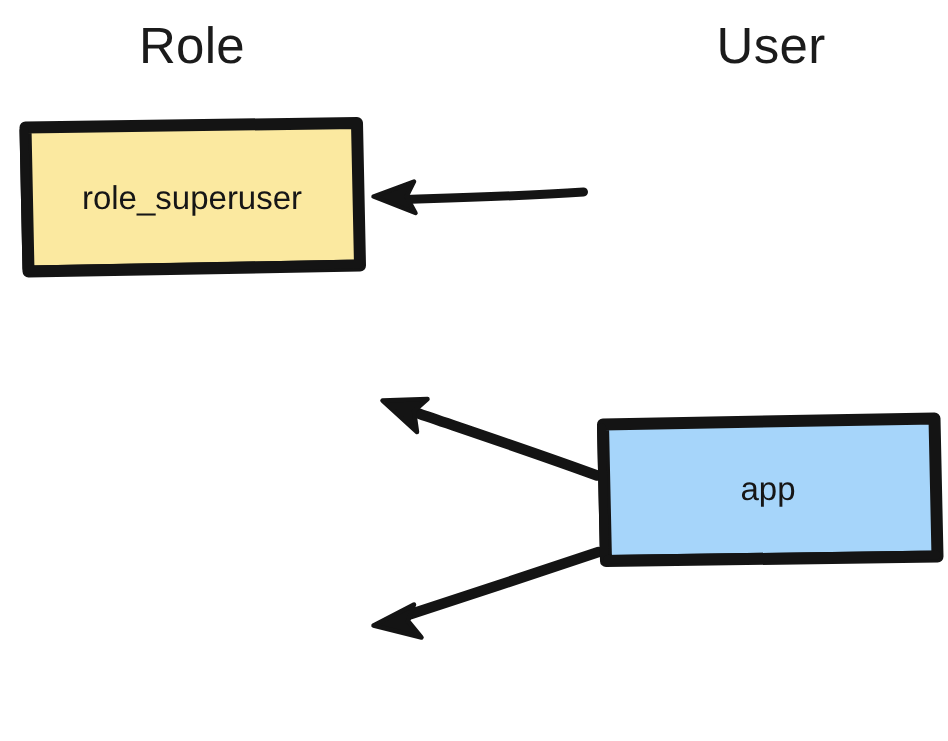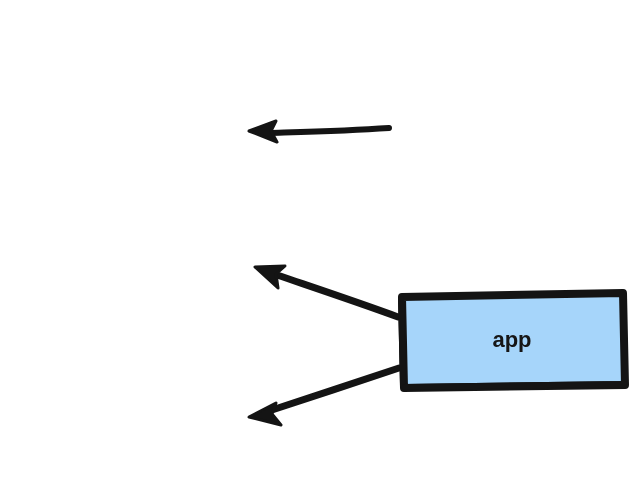--- a/index.html
+++ b/index.html
@@ -46,52 +46,62 @@
     justify-content: center;
     font-size: 22px;
     color: #161616;
     white-space: nowrap;
     pointer-events: none;
   }
   #node-role-superuser { left: 10px;  top: 76px;  width: 236px; height: 112px; }
   #node-role-migration { left: 8px;   top: 231px; width: 238px; height: 106px; }
   #node-role-rw        { left: 6px;   top: 386px; width: 238px; height: 104px; }
   #node-dba            { left: 396px; top: 72px;  width: 234px; height: 112px; }
-  #node-app            { left: 394px; top: 286px; width: 236px; height: 108px; font-weight: bold; }
+  #node-app            { left: 394px; top: 272px; width: 236px; height: 108px; }
 
   #arrows {
     position: absolute;
     left: 0;
     top: 0;
     width: 632px;
     height: 494px;
   }
 </style>
 </head>
 <body>
 
 <div id="canvas">
 
+  <div class="col-header" id="header-role">Role</div>
 
+  <div class="col-header" id="header-user">User</div>
 
   <svg id="arrows" viewBox="0 0 632 494" xmlns="http://www.w3.org/2000/svg">
     <g>
       <path d="M 389 128 C 345 131 300 132 268 133" fill="none" stroke="#141414" stroke-width="6" stroke-linecap="round"></path>
       <path d="M 249 131 L 276 121 L 271 131 L 277 142 Z" fill="#141414" stroke="#141414" stroke-width="3" stroke-linejoin="round"></path>
     </g>
     <g>
       <path d="M 398 317 C 360 303 315 288 277 275" fill="none" stroke="#141414" stroke-width="7" stroke-linecap="round"></path>
       <path d="M 255 267 L 285 266 L 276 274 L 278 288 Z" fill="#141414" stroke="#141414" stroke-width="3" stroke-linejoin="round"></path>
     </g>
     <g>
       <path d="M 399 368 C 360 381 312 397 272 410" fill="none" stroke="#141414" stroke-width="7" stroke-linecap="round"></path>
       <path d="M 249 417 L 276 403 L 272 414 L 281 425 Z" fill="#141414" stroke="#141414" stroke-width="3" stroke-linejoin="round"></path>
     </g>
   </svg>
 
+  <div class="node" id="node-role-superuser">
+    <svg viewBox="0 0 236 112" xmlns="http://www.w3.org/2000/svg">
+      <path d="M 7 9 L 228 6 L 230 101 L 9 105 Z" fill="#fbe9a0" stroke="#141414" stroke-width="8" stroke-linejoin="round"></path>
+      <path d="M 6 11 L 8 103" fill="none" stroke="#141414" stroke-width="6" stroke-linecap="round"></path>
+      <path d="M 10 104 L 229 100" fill="none" stroke="#141414" stroke-width="6" stroke-linecap="round"></path>
+    </svg>
+    <div class="node-label">role_superuser</div>
+  </div>
 
 
 
 
   <div class="node" id="node-app">
     <svg viewBox="0 0 236 108" xmlns="http://www.w3.org/2000/svg">
       <path d="M 8 11 L 229 7 L 231 99 L 10 102 Z" fill="#a6d5fa" stroke="#141414" stroke-width="8" stroke-linejoin="round"></path>
       <path d="M 7 13 L 9 100" fill="none" stroke="#141414" stroke-width="6" stroke-linecap="round"></path>
       <path d="M 11 101 L 230 98" fill="none" stroke="#141414" stroke-width="6" stroke-linecap="round"></path>
     </svg>

